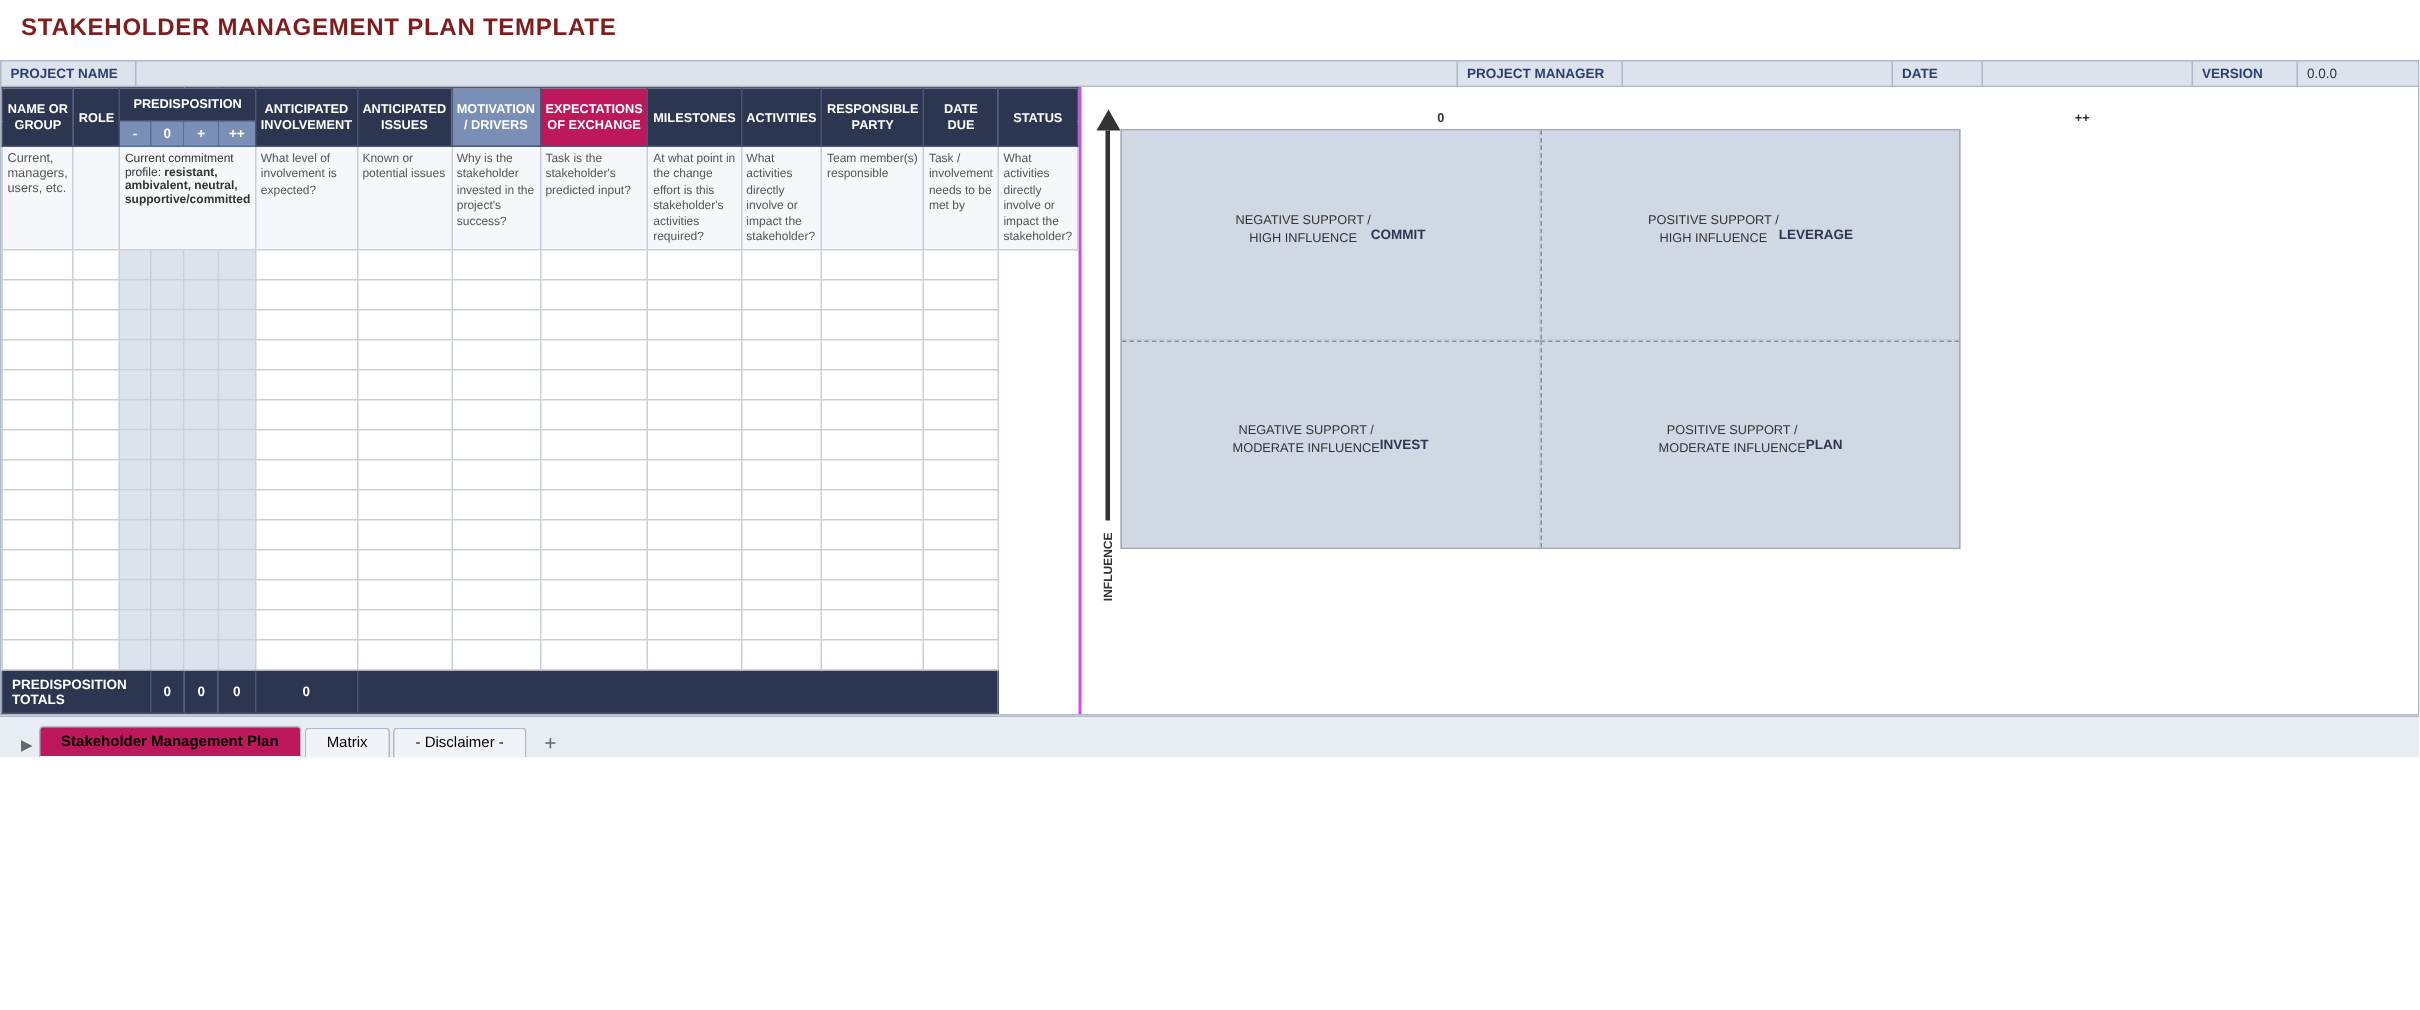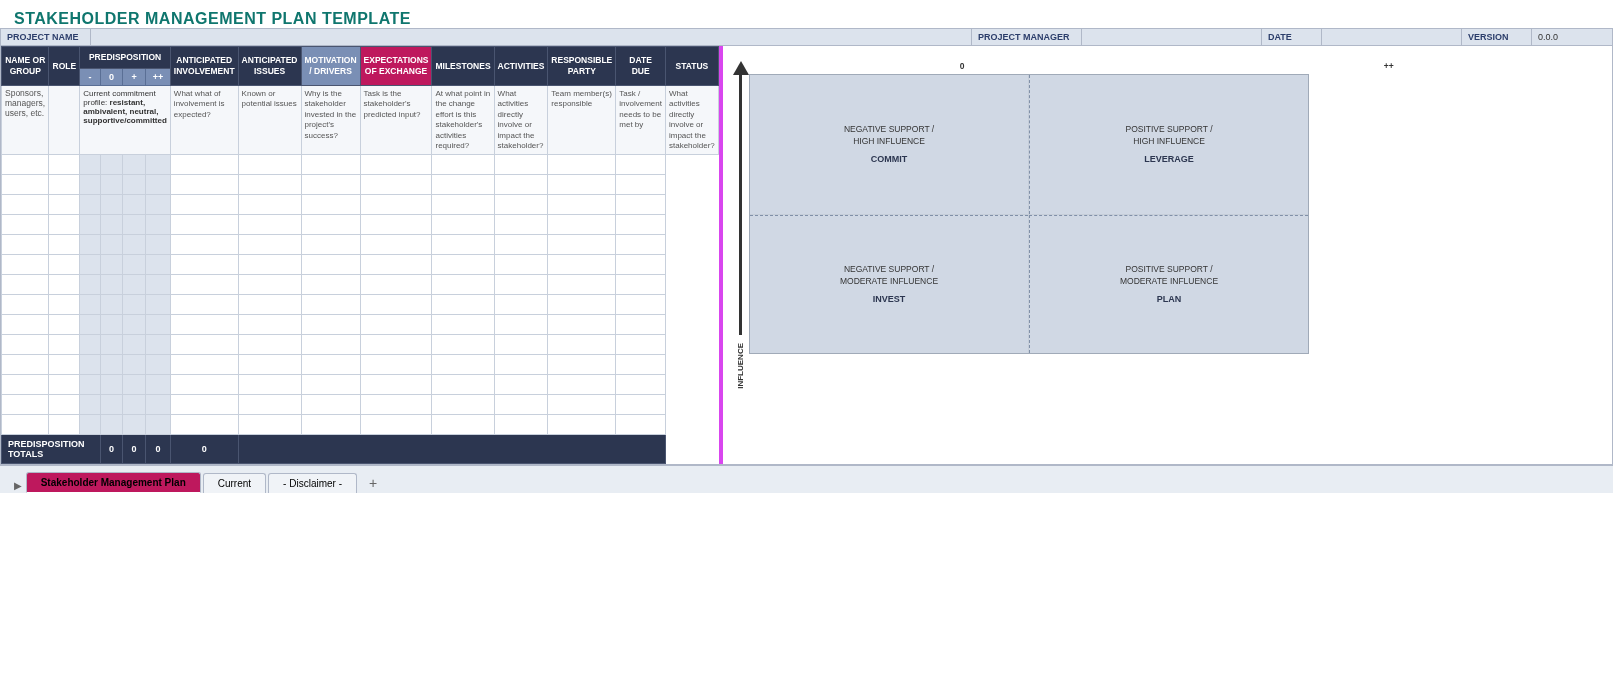--- a/index.html
+++ b/index.html
@@ -1,22 +1,22 @@
 <!DOCTYPE html>
 <html><head>
   <meta charset="utf-8">
   <style>
     * { box-sizing: border-box; margin: 0; padding: 0; }
     body { font-family: Arial, sans-serif; background: #fff; font-size: 11px; overflow: hidden; }
 
     .page-title {
       font-size: 16px;
       font-weight: bold;
-      color: #0f766e;
-      padding: 10px 14px 0 14px;
+      color: #7f1d1d;
+      padding: 10px 14px 12px 14px;
       letter-spacing: 0.5px;
     }
 
     
     .project-info-row {
       display: flex;
       border: 1px solid #b0b8c8;
       border-bottom: none;
       background: #dce3ed;
     }
@@ -43,21 +43,21 @@
 
     
     .main-content {
       display: flex;
       border: 1px solid #b0b8c8;
     }
 
     
     .left-table {
       flex: 0 0 700px;
-      border-right: 4px solid #d946ef;
+      border-right: 2px solid #d946ef;
     }
 
     table {
       width: 100%;
       border-collapse: collapse;
     }
 
     .col-header {
       background: #2c3650;
       color: #fff;
@@ -185,21 +185,21 @@
       border: 1px solid #a0aab8;
       background: #c5cdd8;
       gap: 1px;
       width: 560px;
       height: 280px;
     }
 
     .matrix-quadrant {
       background: #d0d8e4;
       display: flex;
-      flex-direction: column;
+      flex-direction: row;
       align-items: center;
       justify-content: center;
       padding: 10px;
       border: none;
       position: relative;
     }
 
     .matrix-quadrant.right {
       border-left: 1px dashed #8090a8;
     }
@@ -361,26 +361,26 @@
         <tr class="sub-header-row">
           <td>-</td>
           <td>0</td>
           <td>+</td>
           <td>++</td>
         </tr>
       </thead>
       <tbody>
 
         <tr class="desc-row">
-          <td class="data-cell desc">Sponsors, managers, users, etc.</td>
+          <td class="data-cell desc">Current, managers, users, etc.</td>
           <td class="data-cell desc"></td>
           <td class="data-cell desc" colspan="4" style="padding:3px; font-size:8px; background:#f5f7fa;">
             <span style="font-size:8px; color:#333;">Current commitment profile: <strong>resistant, ambivalent, neutral, supportive/committed</strong></span>
           </td>
-          <td class="data-cell cell-desc">What what of involvement is expected?</td>
+          <td class="data-cell cell-desc">What level of involvement is expected?</td>
           <td class="data-cell cell-desc">Known or potential issues</td>
           <td class="data-cell cell-desc">Why is the stakeholder invested in the project's success?</td>
           <td class="data-cell cell-desc">Task is the stakeholder's predicted input?</td>
           <td class="data-cell cell-desc">At what point in the change effort is this stakeholder's activities required?</td>
           <td class="data-cell cell-desc">What activities directly involve or impact the stakeholder?</td>
           <td class="data-cell cell-desc">Team member(s) responsible</td>
           <td class="data-cell cell-desc">Task / involvement needs to be met by</td>
           <td class="data-cell cell-desc">What activities directly involve or impact the stakeholder?</td>
         </tr>
 
@@ -662,16 +662,16 @@
         </div>
       </div>
     </div>
   </div>
 
 </div>
 
 <div class="tab-bar">
   <span class="nav-arrow">▶</span>
   <div class="tab active">Stakeholder Management Plan</div>
-  <div class="tab">Current</div>
+  <div class="tab">Matrix</div>
   <div class="tab">- Disclaimer -</div>
   <div class="tab-add">+</div>
 </div>
 
 </body></html>

